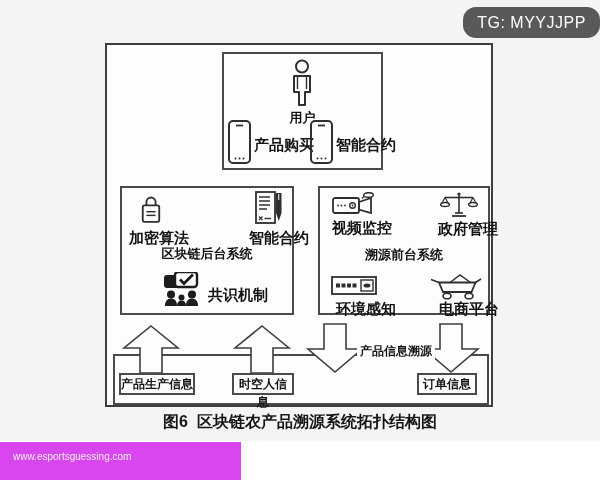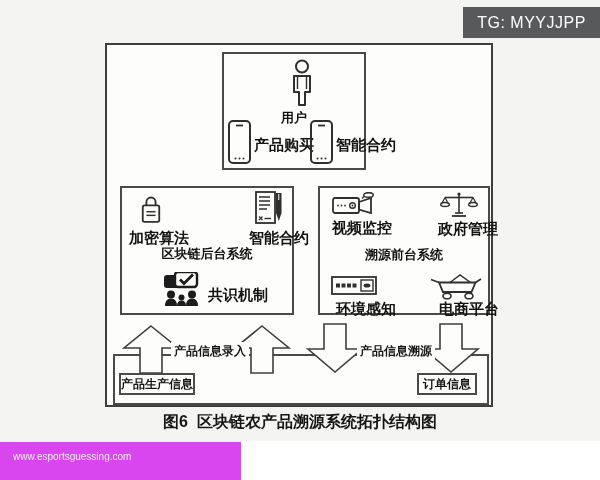--- a/index.html
+++ b/index.html
@@ -4,28 +4,28 @@
 <style>
   html,body{margin:0;padding:0;}
   body{
     width:600px;height:480px;position:relative;background:#ffffff;
     font-family:"Liberation Sans","DejaVu Sans",sans-serif;
     color:#1b1b1b;overflow:hidden;
   }
   .photo-area{position:absolute;left:0;top:0;width:600px;height:441px;background:#f4f4f2;}
   
   .badge{position:absolute;left:463px;top:7px;width:137px;height:31px;background:#58595b;
-         color:#fdfdfd;font-size:16px;line-height:31px;text-align:center;letter-spacing:.5px;}
+         color:#fdfdfd;font-size:16px;line-height:31px;text-align:center;letter-spacing:.5px;border-radius:13px;}
   .footer-bar{position:absolute;left:0;top:442px;width:241px;height:40px;background:#d946ef;
          color:#efefef;font-size:10px;line-height:30px;padding-left:13px;box-sizing:border-box;}
   
   .outer-box{position:absolute;left:105px;top:43px;width:388px;height:364px;
          border:2px solid #3e3e3e;background:#fdfdfc;box-sizing:border-box;}
   .inner-box{position:absolute;border:2px solid #4a4a4a;background:#fdfdfc;box-sizing:border-box;}
-  .user-box{left:115px;top:7px;width:144px;height:118px;}
+  .user-box{left:115px;top:7px;width:161px;height:118px;}
   .backend-box{left:13px;top:141px;width:174px;height:129px;}
   .frontend-box{left:211px;top:141px;width:172px;height:129px;}
   .bottom-box{left:6px;top:309px;width:376px;height:51px;z-index:1;}
   .lbl{position:absolute;font-size:15px;font-weight:700;white-space:nowrap;color:#141414;}
   .box-title{position:absolute;left:0;width:100%;text-align:center;font-size:13px;font-weight:700;color:#141414;}
   .icon{position:absolute;line-height:0;}
   
   .arrows-svg{position:absolute;left:0;top:272px;width:388px;height:60px;z-index:2;}
   .flow-label{position:absolute;z-index:3;background:#fdfdfc;font-size:12px;font-weight:700;
          white-space:nowrap;padding:1px 3px;color:#141414;}
@@ -178,23 +178,23 @@
 
   <svg class="arrows-svg" viewBox="0 0 388 60">
     <g fill="#fdfdfc" stroke="#3e3e3e" stroke-width="1.6" stroke-linejoin="miter">
       <polygon points="44,9 71,31 55,31 55,56 33,56 33,31 17,31"></polygon>
       <polygon points="155,9 182,31 166,31 166,56 144,56 144,31 128,31"></polygon>
       <polygon points="217,7 239,7 239,32 255,32 228,55 201,32 217,32"></polygon>
       <polygon points="333,7 355,7 355,32 371,32 344,55 317,32 333,32"></polygon>
     </g>
   </svg>
 
-  <div class="flow-label" style="left:64px;top:297px;">产品信息录入</div>
   <div class="flow-label" style="left:250px;top:297px;">产品信息溯源</div>
 
   <div class="info-box" style="left:12px;width:76px;">产品生产信息</div>
+  <div class="info-box" style="left:125px;width:62px;">时空人信息</div>
   <div class="info-box" style="left:310px;width:60px;">订单信息</div>
 
 </div>
 
 <div class="caption">图6  区块链农产品溯源系统拓扑结构图</div>
 
 <div class="footer-bar">www.esportsguessing.com</div>
 
 </body></html>

